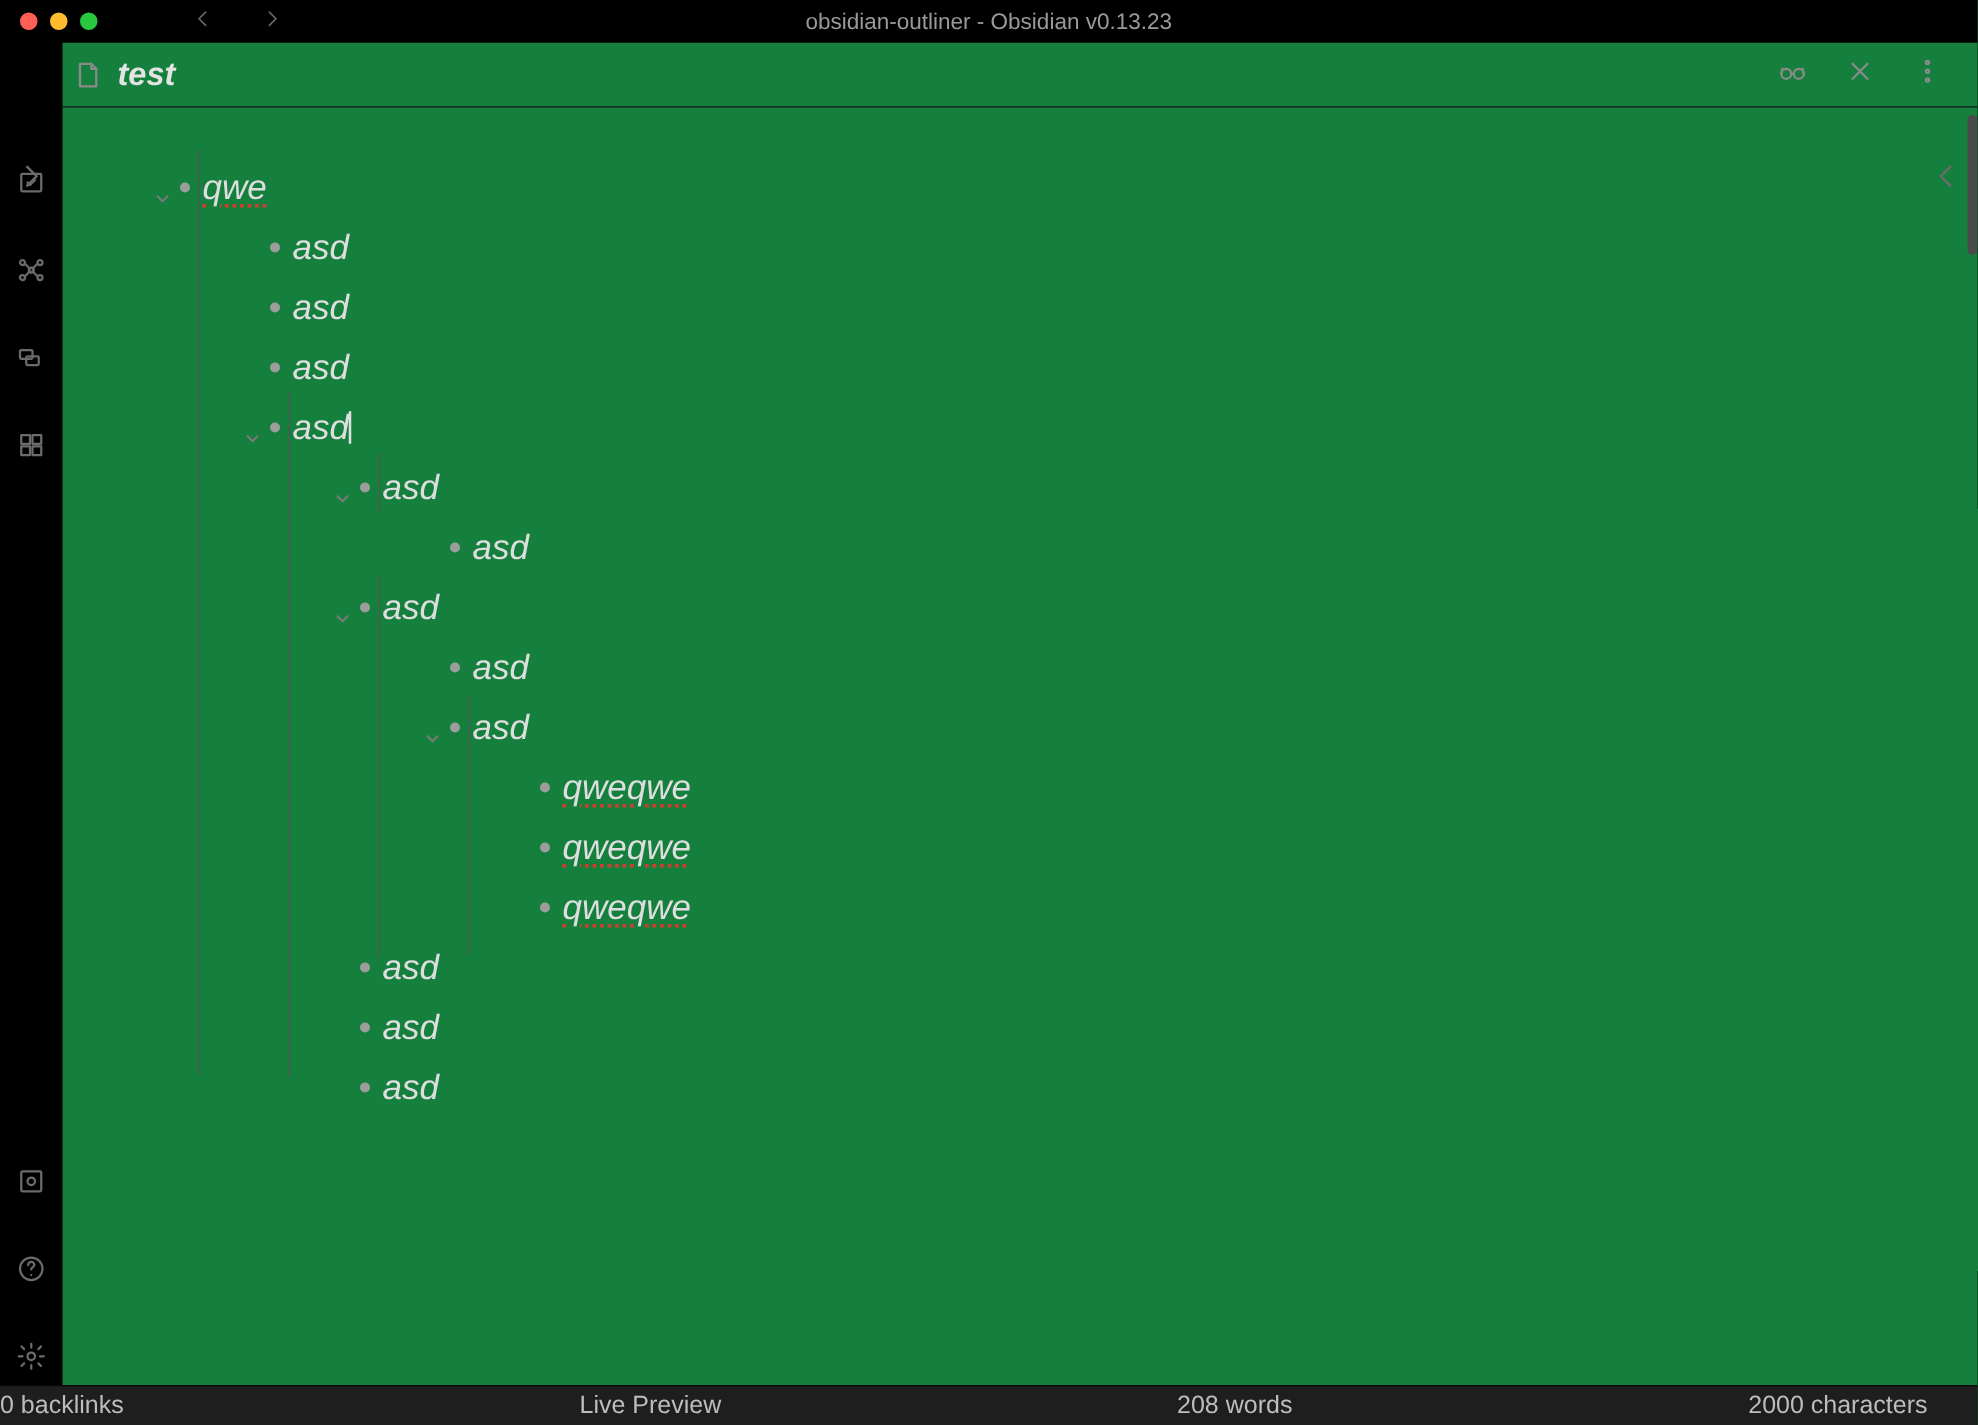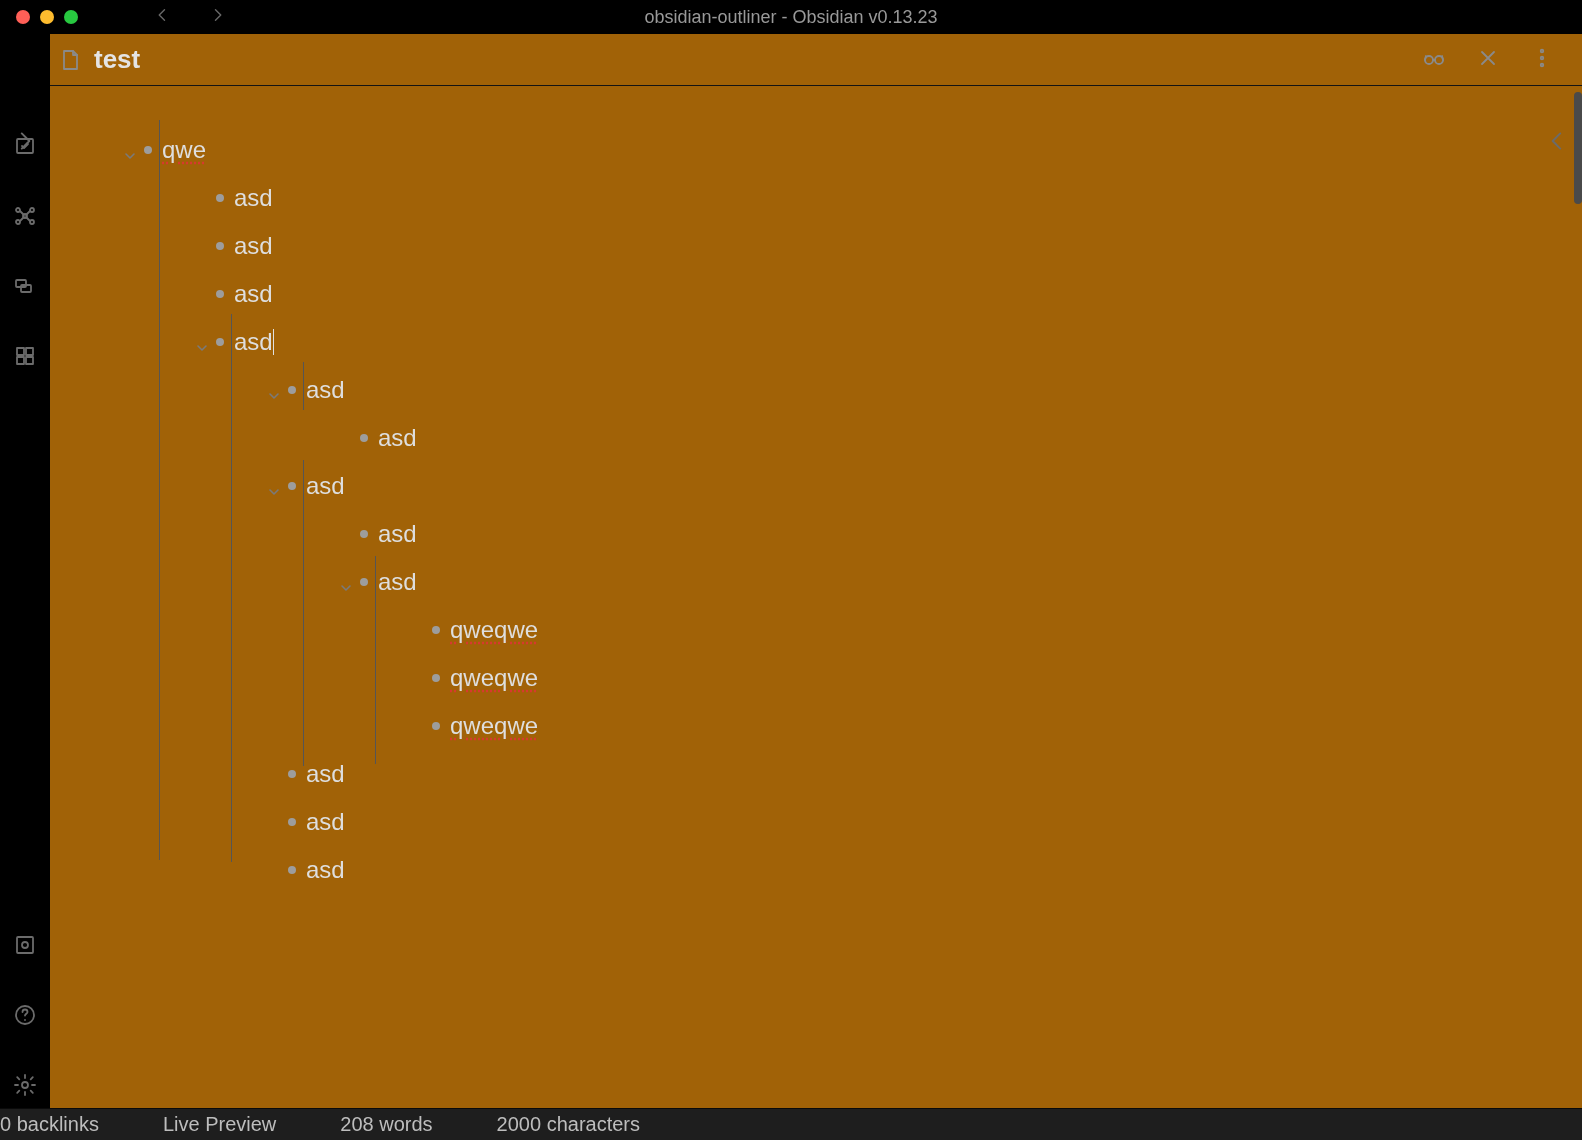--- a/index.html
+++ b/index.html
@@ -47,21 +47,21 @@
 }
 
 
 .expand-tab {
   position:absolute; top:128px; width:26px; height:26px; color:#6b6b6b;
 }
 .expand-left { left:12px; }
 .expand-right { right:12px; }
 
 
-.main { flex:1; background:#a16207; display:flex; flex-direction:column; }
+.main { flex:1; background:#15803d; display:flex; flex-direction:column;font-style:italic; }
 
 .tab-header {
   height:52px;
   display:flex; align-items:center;
   padding:0 28px 0 8px;
   border-bottom:1px solid #141414;
 }
 .tab-header .file-icon { width:24px;height:24px;color:#8a8a8a;margin-right:12px;}
 .tab-title { font-size:26px; font-weight:700; color:#e4e4e4; }
 .tab-spacer { flex:1; }
@@ -73,21 +73,21 @@
   flex:1; position:relative;
   overflow:hidden;
   padding:40px 30px 0 30px;
 }
 .scrollbar { position:absolute; right:0; top:6px; width:8px; height:112px; background:#4a4a4a; border-radius:4px;}
 
 .outline-item {
   position:relative;
   display:flex; align-items:center;
   min-height:48px;
-  font-size:24px;
+  font-size:28px;
 }
 .fold-arrow {
   width:16px; height:16px;
   color:#7a7a7a;
   margin-right:6px;
   flex:none;
 }
 .fold-arrow.hidden { visibility:hidden; }
 .bullet {
   width:8px; height:8px; border-radius:50%;
@@ -104,21 +104,21 @@
   display:inline-block; width:1.5px; height:26px;
   background:#e0e0e0; margin-left:0px; vertical-align:text-bottom;
 }
 
 
 .vline { position:absolute; width:1px; background:#555; }
 
 
 .statusbar {
   height:32px; background:#1e1e1e;
-  display:flex; align-items:center; justify-content:flex-start;
+  display:flex; align-items:center; justify-content:space-between;
   gap:64px; padding-right:40px;
   font-size:20px; color:#bdbdbd;
   border-top:1px solid #0a0a0a;
 }
 
 svg { stroke:currentColor; fill:none; stroke-width:1.8; stroke-linecap:round; stroke-linejoin:round; }
 </style>
 </head>
 <body>
 

